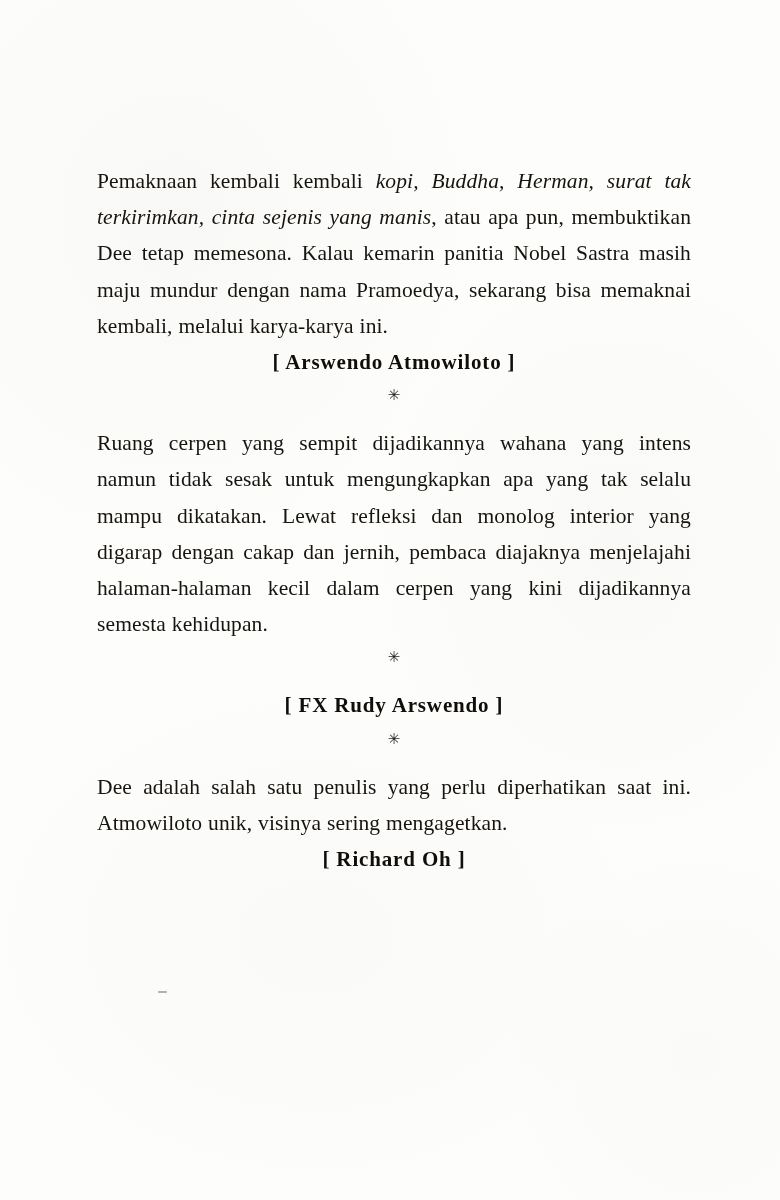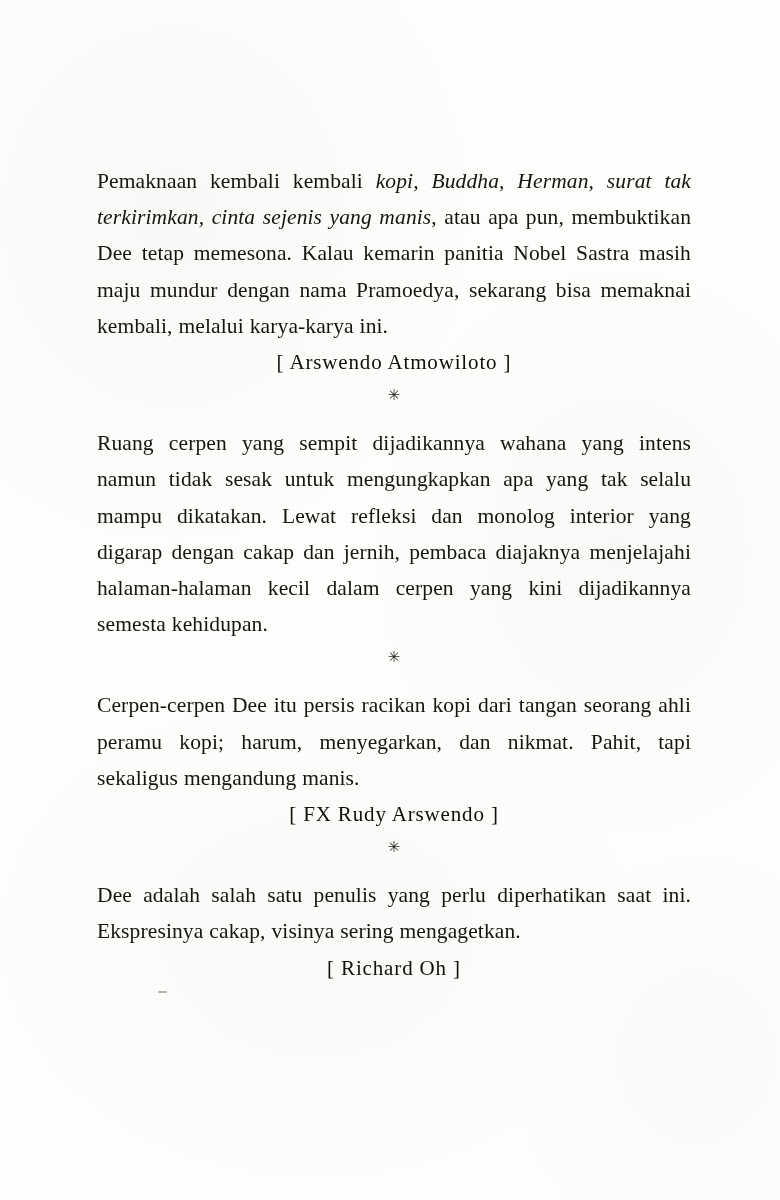--- a/index.html
+++ b/index.html
@@ -55,21 +55,21 @@
 
   .blurb em {
     font-style: italic;
   }
 
   .attribution {
     margin: 0;
     text-align: center;
     font-size: 21px;
     line-height: 36.2px;
-    font-weight: normal;
+    font-weight: bold;
     letter-spacing: 0.85px;
     color: #110e0a;
   }
 
   .sep {
     margin: 0;
     text-align: center;
     font-size: 15px;
     line-height: 30px;
     color: #2a2520;
@@ -99,25 +99,24 @@
 
     <p class="blurb"><span>Pemaknaan kembali kembali </span><em>kopi, Buddha, Herman, surat tak terkirimkan, cinta sejenis yang manis</em><span>, atau apa pun, membuktikan Dee tetap memesona. Kalau kemarin panitia Nobel Sastra masih maju mundur dengan nama Pramoedya, sekarang bisa memaknai kembali, melalui karya-karya ini.</span></p>
     <p class="attribution">[ Arswendo Atmowiloto ]</p>
     <p class="sep">✳</p>
     <div class="gap-after-sep"></div>
 
     <p class="blurb"><span>Ruang cerpen yang sempit dijadikannya wahana yang intens namun tidak sesak untuk mengungkapkan apa yang tak selalu mampu dikatakan. Lewat refleksi dan monolog interior yang digarap dengan cakap dan jernih, pembaca diajaknya menjelajahi halaman-halaman kecil dalam cerpen yang kini dijadikannya semesta kehidupan.</span></p>
     <p class="sep">✳</p>
     <div class="gap-after-sep"></div>
 
-    <p class="blurb"><span>Cerpen-cerpen Dee itu persis racikan kopi dari tangan seorang ahli peramu kopi; harum, menyegarkan, dan nikmat. Pahit, tapi sekaligus mengandung manis.</span></p>
     <p class="attribution">[ FX Rudy Arswendo ]</p>
     <p class="sep">✳</p>
     <div class="gap-after-sep"></div>
 
-    <p class="blurb"><span>Dee adalah salah satu penulis yang perlu diperhatikan saat ini. Ekspresinya cakap, visinya sering mengagetkan.</span></p>
+    <p class="blurb"><span>Dee adalah salah satu penulis yang perlu diperhatikan saat ini. Atmowiloto unik, visinya sering mengagetkan.</span></p>
     <p class="attribution">[ Richard Oh ]</p>
 
   </div>
 
   <div class="speck"></div>
 
 </div>
 
 </body></html>

